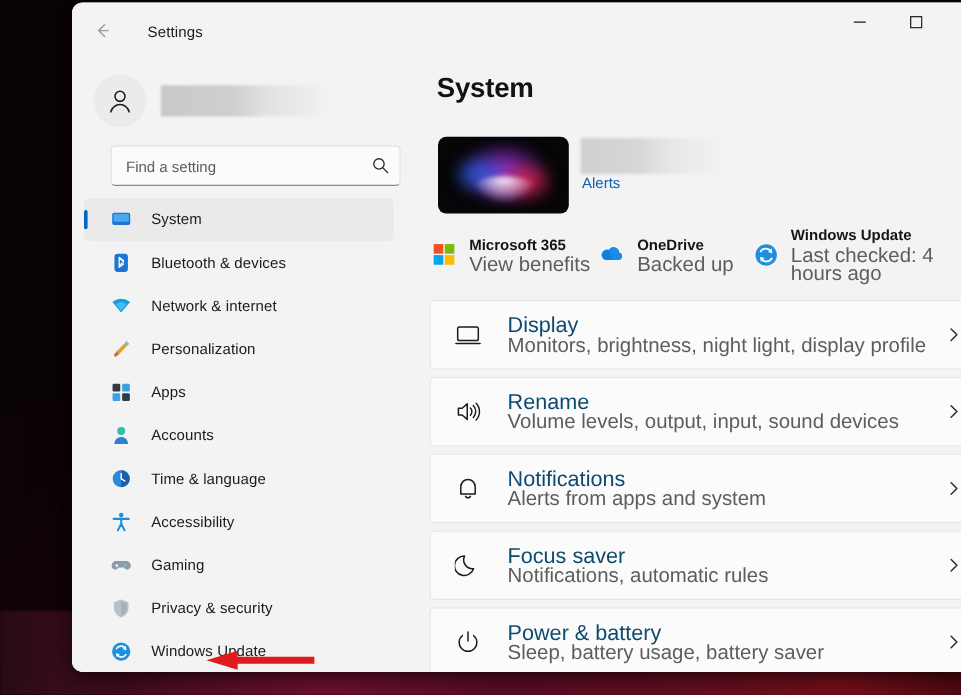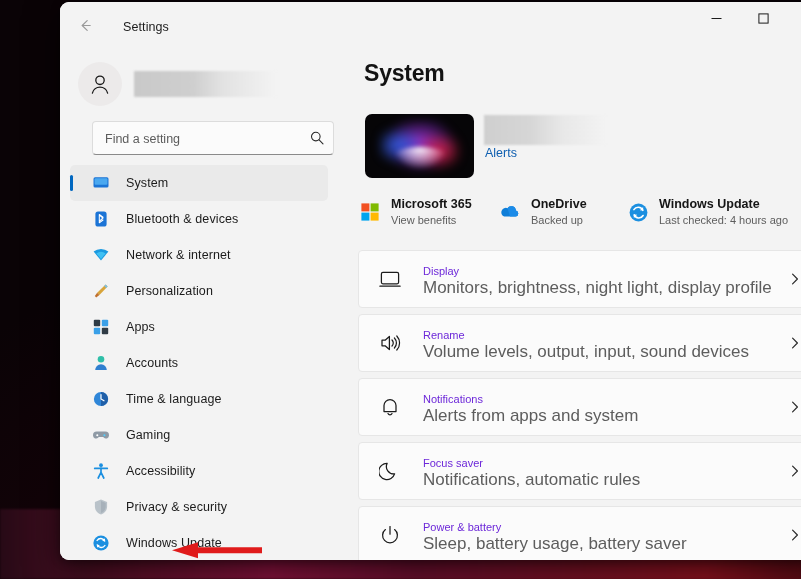--- a/index.html
+++ b/index.html
@@ -248,21 +248,21 @@
     flex: 0 0 auto;
   }
   .status-text { margin-left: 9px; }
   .status-title {
     font-size: 12.5px;
     font-weight: bold;
     color: #151515;
     line-height: 15px;
   }
   .status-sub {
-    font-size: 11px;
+    font-size: 17px;
     color: #5d5d5d;
     line-height: 15px;
     margin-top: 1px;
   }
 
   
   #settings-list {
     position: absolute;
     left: 20px; top: 203px;
     width: 460px;
@@ -279,22 +279,22 @@
     align-items: center;
   }
   .setting-icon {
     width: 26px; height: 26px;
     margin-left: 18px;
     display: flex; align-items: center; justify-content: center;
     flex: 0 0 auto;
   }
   .setting-text { margin-left: 20px; }
   .setting-title {
-    font-size: 11px;
-    color: #6d28d9;
+    font-size: 18px;
+    color: #0c4a6e;
     line-height: 16px;
   }
   .setting-sub {
     font-size: 17px;
     color: #5d5d5d;
     line-height: 15px;
     margin-top: 1px;
   }
   .chevron {
     position: absolute;
@@ -464,38 +464,38 @@
             <path d="M9 4.6 V9 L12 10.8" fill="none" stroke="#ffffff" stroke-width="1.2" stroke-linecap="round"></path>
           </svg>
         </span>
         <span class="nav-label">Time &amp; language</span>
       </div>
 
       <div class="nav-item">
 
         <span class="nav-icon">
           <svg width="18" height="18" viewBox="0 0 18 18">
+            <circle cx="9" cy="3.2" r="1.9" fill="#1b8fe0"></circle>
+            <path d="M2.7 6.4 h12.6" stroke="#1b8fe0" stroke-width="1.7" stroke-linecap="round"></path>
+            <path d="M9 6.2 V10.4 M9 10.4 L6.2 16 M9 10.4 L11.8 16" fill="none" stroke="#1b8fe0" stroke-width="1.7" stroke-linecap="round"></path>
+          </svg>
+        </span>
+        <span class="nav-label">Accessibility</span>
+      </div>
+
+      <div class="nav-item">
+
+        <span class="nav-icon">
+          <svg width="18" height="18" viewBox="0 0 18 18">
             <path d="M4.6 5.6 h8.8 a3.6 3.6 0 0 1 3.6 3.6 v0.4 a3 3 0 0 1 -5.3 1.9 l-0.5 -0.6 h-4.4 l-0.5 0.6 a3 3 0 0 1 -5.3 -1.9 v-0.4 a3.6 3.6 0 0 1 3.6 -3.6 Z" fill="#8f9aa5"></path>
             <circle cx="5.3" cy="9.2" r="1.05" fill="#ffffff"></circle>
             <circle cx="12.4" cy="9.2" r="1.05" fill="#4fd0ff"></circle>
           </svg>
         </span>
         <span class="nav-label">Gaming</span>
-      </div>
-
-      <div class="nav-item">
-
-        <span class="nav-icon">
-          <svg width="18" height="18" viewBox="0 0 18 18">
-            <circle cx="9" cy="3.2" r="1.9" fill="#1b8fe0"></circle>
-            <path d="M2.7 6.4 h12.6" stroke="#1b8fe0" stroke-width="1.7" stroke-linecap="round"></path>
-            <path d="M9 6.2 V10.4 M9 10.4 L6.2 16 M9 10.4 L11.8 16" fill="none" stroke="#1b8fe0" stroke-width="1.7" stroke-linecap="round"></path>
-          </svg>
-        </span>
-        <span class="nav-label">Accessibility</span>
       </div>
 
       <div class="nav-item">
 
         <span class="nav-icon">
           <svg width="18" height="18" viewBox="0 0 18 18">
             <path d="M9 1.5 L15.1 3.9 V8.6 C15.1 12.4 12.6 15.2 9 16.5 C5.4 15.2 2.9 12.4 2.9 8.6 V3.9 Z" fill="#b9c2c9"></path>
             <path d="M9 3.1 L13.7 4.9 V8.6 C13.7 11.6 11.8 13.9 9 15 Z" fill="#a7b1ba"></path>
           </svg>
         </span>

